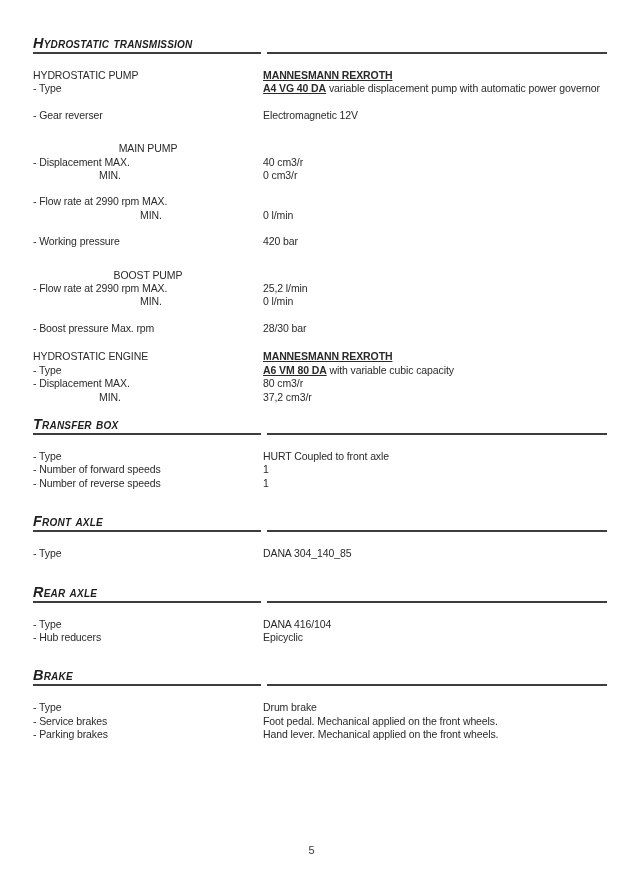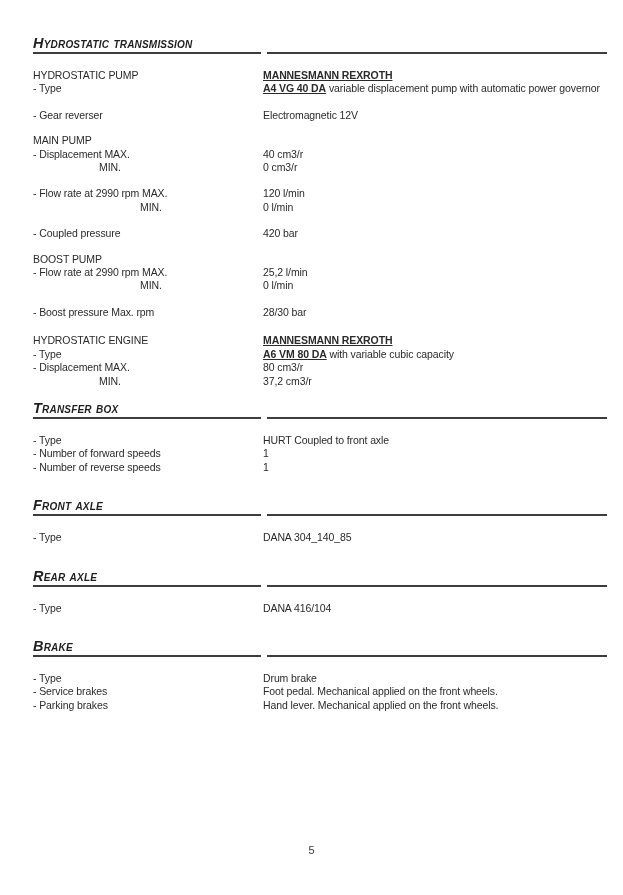--- a/index.html
+++ b/index.html
@@ -43,21 +43,21 @@
     font-size: 10.5px;
     line-height: 13.4px;
     letter-spacing: -0.1px;
   }
   .lbl { width: 230px; flex: 0 0 230px; white-space: nowrap; }
   .lbl.ind-a { padding-left: 66px; }
   .lbl.ind-b { padding-left: 107px; }
   .val { flex: 1; white-space: nowrap; }
   .val .b { font-weight: bold; text-decoration: underline; }
   .gap  { margin-top: 13px; }
-  .gap2 { margin-top: 12px; }
+  .gap2 { margin-top: 20px; text-align: center; }
   .gap3 { margin-top: 15px; }
   .page-number {
     position: absolute;
     top: 844px; left: 0; width: 623px;
     text-align: center;
     font-size: 11px;
     color: #3a3a3a;
   }
 </style>
 </head>
@@ -93,28 +93,27 @@
       <div class="row">
         <div class="lbl">- Displacement MAX.</div>
         <div class="val"><span>40 cm3/r</span></div>
       </div>
       <div class="row">
         <div class="lbl ind-a">MIN.</div>
         <div class="val"><span>0 cm3/r</span></div>
       </div>
       <div class="row gap">
         <div class="lbl">- Flow rate at 2990 rpm MAX.</div>
-        <div class="val"><span>120 l/min</span></div>
       </div>
       <div class="row">
         <div class="lbl ind-b">MIN.</div>
         <div class="val"><span>0 l/min</span></div>
       </div>
       <div class="row gap">
-        <div class="lbl">- Coupled pressure</div>
+        <div class="lbl">- Working pressure</div>
         <div class="val"><span>420 bar</span></div>
       </div>
       <div class="row gap2">
         <div class="lbl">BOOST PUMP</div>
         <div class="val"></div>
       </div>
       <div class="row">
         <div class="lbl">- Flow rate at 2990 rpm MAX.</div>
         <div class="val"><span>25,2 l/min</span></div>
       </div>
@@ -189,20 +188,24 @@
       <div class="title-cell">
         <h2 class="sec-title">Rear axle</h2>
       </div>
       <div class="rule-cell"></div>
     </header>
     <div class="sec-body">
       <div class="row">
         <div class="lbl">- Type</div>
         <div class="val"><span>DANA 416/104</span></div>
       </div>
+      <div class="row">
+        <div class="lbl">- Hub reducers</div>
+        <div class="val"><span>Epicyclic</span></div>
+      </div>
     </div>
   </section>
 
   <section class="sec">
     <header class="sec-head">
       <div class="title-cell">
         <h2 class="sec-title">Brake</h2>
       </div>
       <div class="rule-cell"></div>
     </header>

